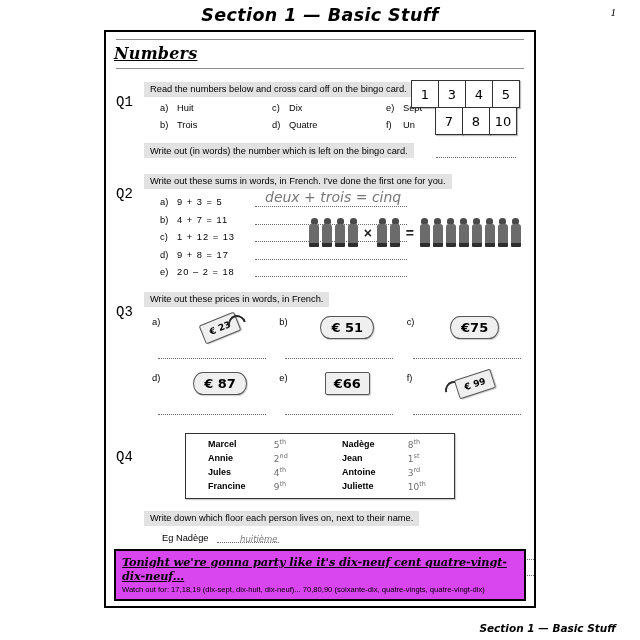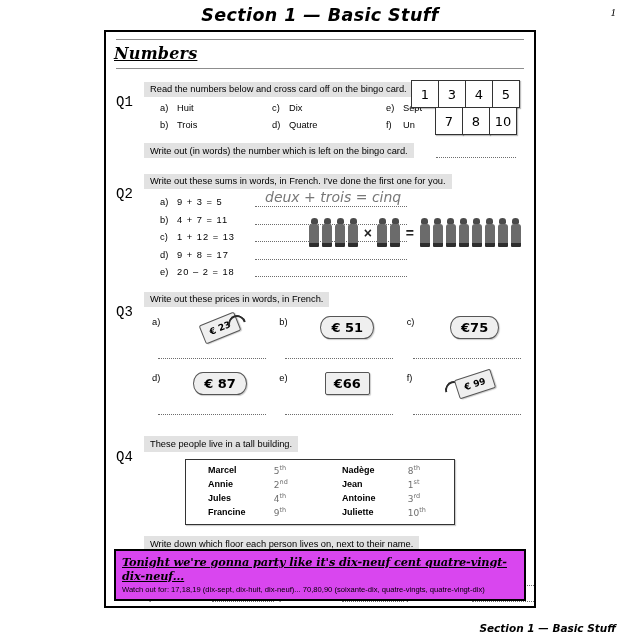--- a/index.html
+++ b/index.html
@@ -590,21 +590,20 @@
               <span class="tag tilt2">€ 99</span>
             </span>
             <span class="dots"></span>
           </div>
         </div>
       </div>
     </div>
 
     <div class="q" style="margin-top:10px;">
       <div class="q-num">Q4</div>
-      <div class="q-stem">These people live in a tall building.</div>
 
       <div class="q4-table">
         <div class="q4-trow">
           <span class="q4-name">Marcel</span>
           <span class="q4-floor"><span>5</span><sup>th</sup></span>
           <span class="q4-name">Nadège</span>
           <span class="q4-floor"><span>8</span><sup>th</sup></span>
         </div>
         <div class="q4-trow">
           <span class="q4-name">Annie</span>

